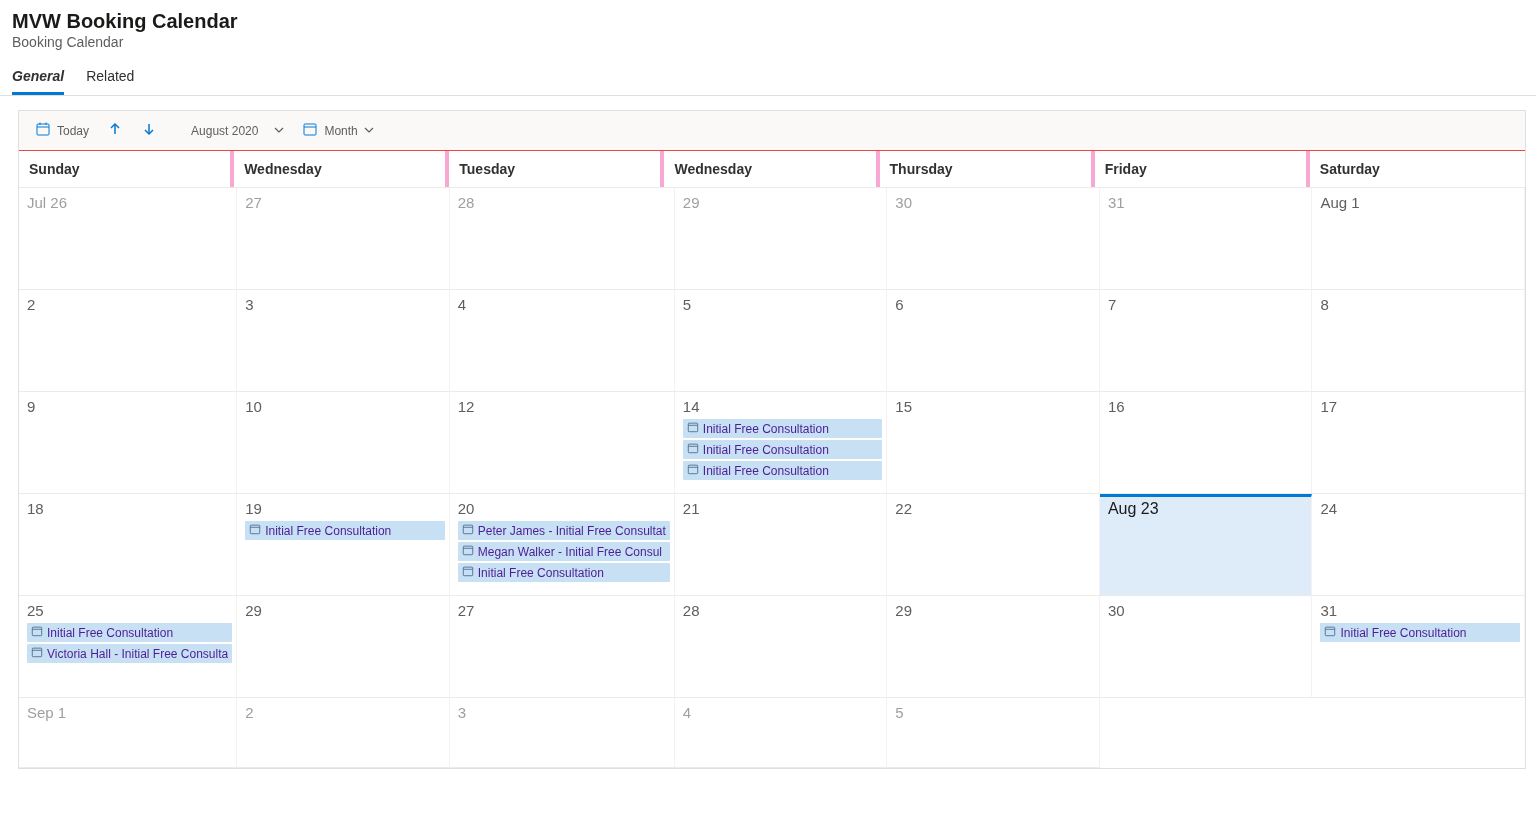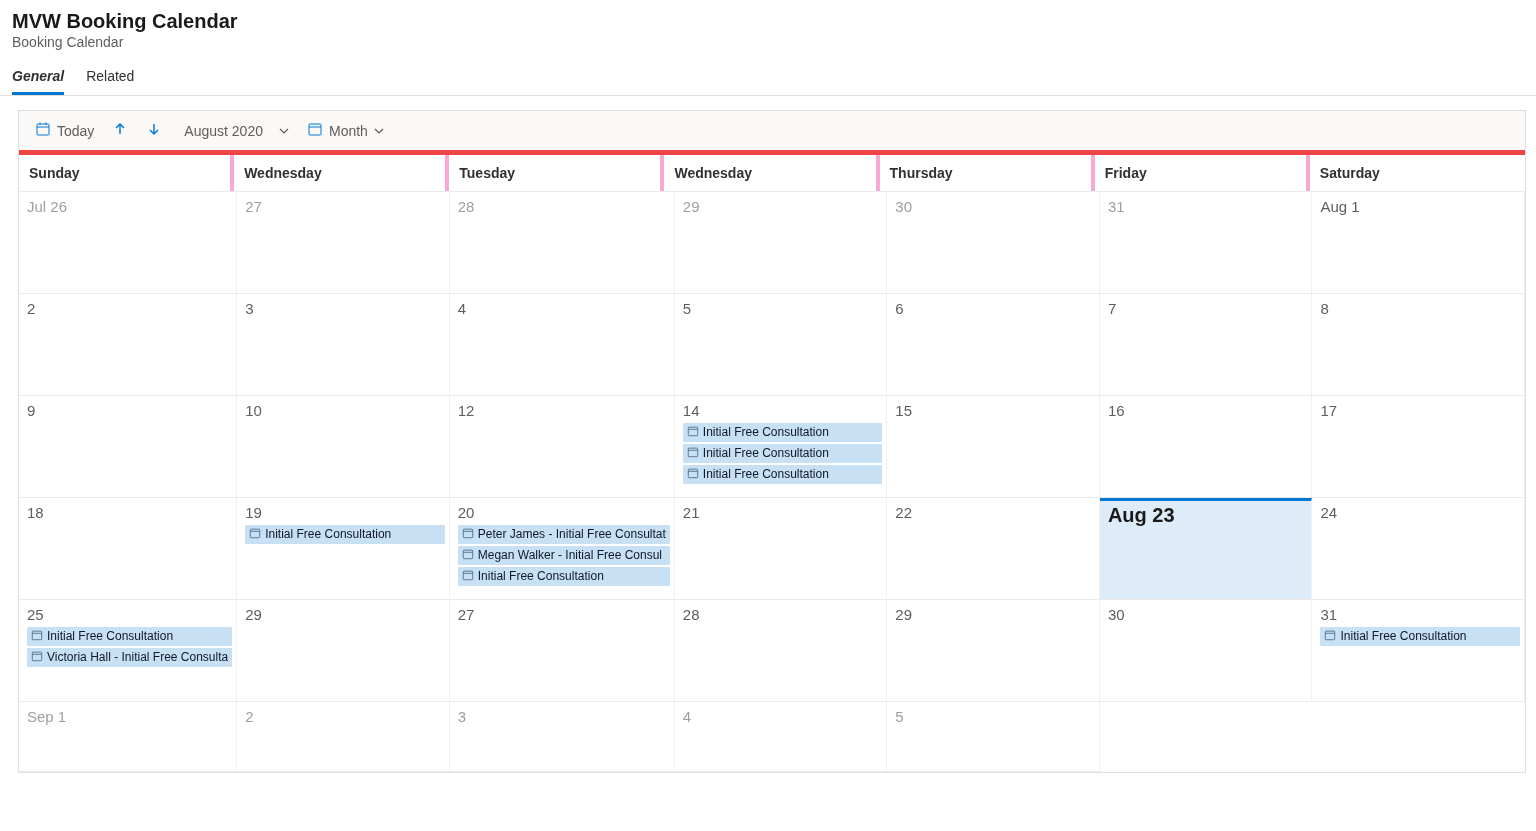--- a/index.html
+++ b/index.html
@@ -49,35 +49,35 @@
   }
   .cal-container {
     border: 1px solid #e1dfdd;
   }
   .toolbar {
     display: flex;
     align-items: center;
     gap: 6px;
     padding: 8px 10px;
     background: #faf9f8;
-    border-bottom: 5px solid #ef4444;
-    font-size: 14px;
+    border-bottom: 1px solid #ef4444;
+    font-size: 12px;
     color: #605e5c;
   }
   .tb-btn {
     display: inline-flex;
     align-items: center;
     gap: 6px;
     padding: 2px 6px;
     cursor: pointer;
     color: #605e5c;
   }
   .tb-btn svg { width: 16px; height: 16px; }
   .chev svg { width: 10px; height: 10px; }
-  .toolbar .month-label { margin-left: 4px; gap: 16px; }
+  .toolbar .month-label { margin-left: 16px; gap: 16px; }
   .day-header {
     display: grid;
     grid-template-columns: repeat(7, 1fr);
     border-bottom: 1px solid #edebe9;
     background: #fff;
   }
   .day-header > div {
     padding: 10px 10px;
     font-size: 14px;
     font-weight: 600;
@@ -101,38 +101,38 @@
   .date-label {
     font-size: 15px;
     color: #605e5c;
   }
   .cell.selected {
     background: #deecf9;
     border-top: 3px solid #0078d4;
     padding-top: 3px;
   }
   .cell.selected .date-label {
-    font-weight: 700;
+    font-weight: 400;
     color: #1b1a19;
-    font-size: 20px;
+    font-size: 16px;
   }
   .events {
     margin-top: 4px;
     display: flex;
     flex-direction: column;
     gap: 2px;
   }
   .event {
     background: #c7e0f4;
     font-size: 12px;
-    color: #0f172a;
+    color: #4c1d95;
     padding: 2px 4px;
     border-radius: 1px;
     display: flex;
-    align-items: flex-start;
+    align-items: center;
     gap: 4px;
     cursor: pointer;
     white-space: nowrap;
     overflow: hidden;
   }
   .event .ic { flex: 0 0 auto; width: 12px; height: 12px; }
   .event .txt { overflow: hidden; text-overflow: clip; }
   .cal-icon-blue { stroke: #0078d4; fill: none; }
   .arrow-icon { stroke: #0078d4; fill: none; stroke-width: 1.5; }
 </style>

